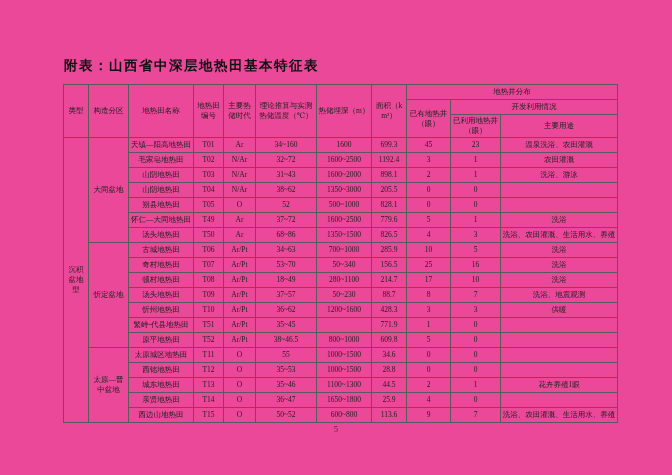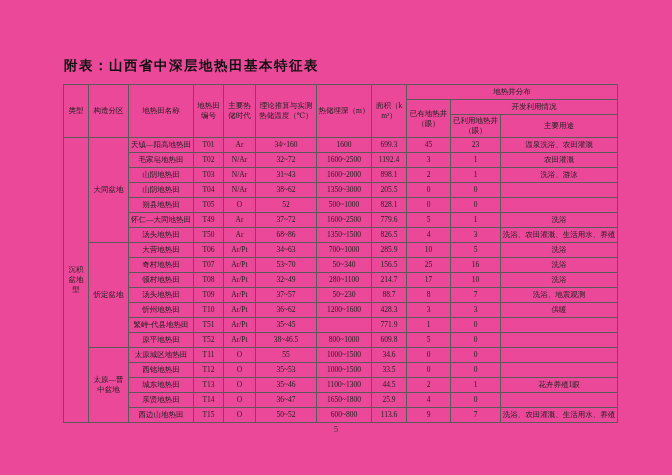--- a/index.html
+++ b/index.html
@@ -159,21 +159,21 @@
           <td>Ar</td>
           <td>68~86</td>
           <td>1350~1500</td>
           <td>826.5</td>
           <td>4</td>
           <td>3</td>
           <td class="use-cell">洗浴、农田灌溉、生活用水、养殖</td>
         </tr>
         <tr>
           <td rowspan="7">忻定盆地</td>
-          <td>大营地热田</td>
+          <td>古城地热田</td>
           <td>T06</td>
           <td>Ar/Pt</td>
           <td>34~63</td>
           <td>700~1000</td>
           <td>285.9</td>
           <td>10</td>
           <td>5</td>
           <td class="use-cell">洗浴</td>
         </tr>
         <tr>
@@ -184,21 +184,21 @@
           <td>50~340</td>
           <td>156.5</td>
           <td>25</td>
           <td>16</td>
           <td class="use-cell">洗浴</td>
         </tr>
         <tr>
           <td>顿村地热田</td>
           <td>T08</td>
           <td>Ar/Pt</td>
-          <td>32~49</td>
+          <td>18~49</td>
           <td>280~1100</td>
           <td>214.7</td>
           <td>17</td>
           <td>10</td>
           <td class="use-cell">洗浴</td>
         </tr>
         <tr>
           <td>汤头地热田</td>
           <td>T09</td>
           <td>Ar/Pt</td>
@@ -253,21 +253,21 @@
           <td>0</td>
           <td>0</td>
           <td class="use-cell"></td>
         </tr>
         <tr>
           <td>西铭地热田</td>
           <td>T12</td>
           <td>O</td>
           <td>35~53</td>
           <td>1000~1500</td>
-          <td>33.5</td>
+          <td>28.8</td>
           <td>0</td>
           <td>0</td>
           <td class="use-cell"></td>
         </tr>
         <tr>
           <td>城东地热田</td>
           <td>T13</td>
           <td>O</td>
           <td>35~46</td>
           <td>1100~1300</td>

